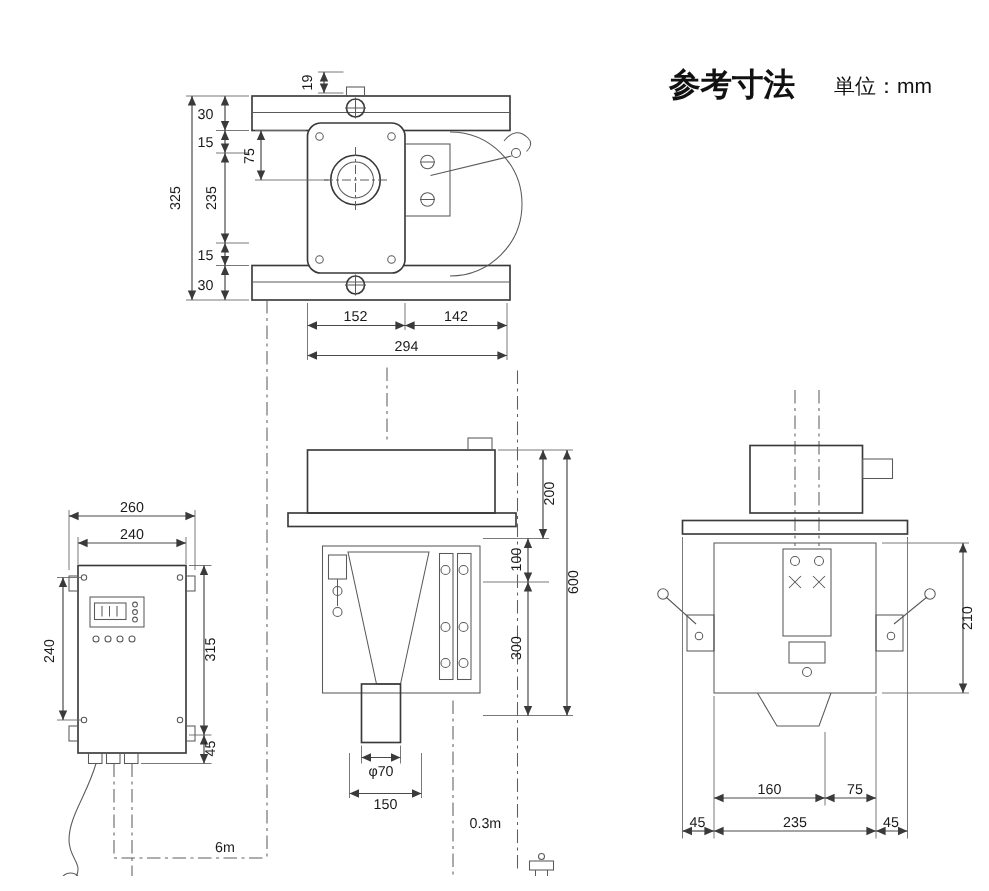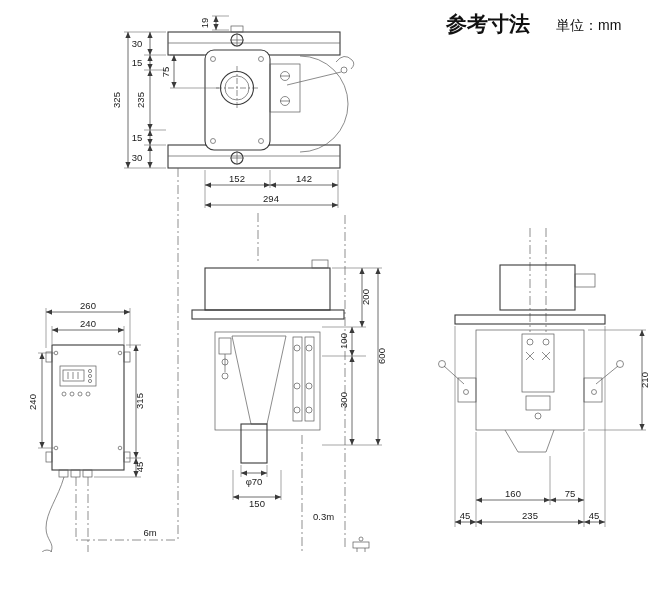--- a/index.html
+++ b/index.html
@@ -1,17 +1,17 @@
 <!DOCTYPE html>
 <html><head>
 <meta charset="utf-8">
 <style>
   html,body{margin:0;padding:0;background:#ffffff;}
   #stage{position:relative;width:659px;height:552px;background:#fff;overflow:hidden;
-         font-family:"Liberation Sans", sans-serif;}
+         font-family:"Liberation Sans", sans-serif;margin-top:32px;}
   svg{position:absolute;left:0;top:0;}
   .outline{fill:none;stroke:#3a3a3a;stroke-width:1.1;}
   .outlinef{fill:#ffffff;stroke:#3a3a3a;stroke-width:1.1;}
   .thin{fill:none;stroke:#5a5a5a;stroke-width:0.7;}
   .ext{stroke:#6a6a6a;stroke-width:0.6;fill:none;}
   .dim{stroke:#4a4a4a;stroke-width:0.8;fill:none;
        marker-start:url(#dimarrow);marker-end:url(#dimarrow);}
   .cdash{stroke:#5f5f5f;stroke-width:0.7;fill:none;stroke-dasharray:9 3 2 3;}
   .sdash{stroke:#5f5f5f;stroke-width:0.7;fill:none;stroke-dasharray:6 2 2 2;}
   .dimtext{font:9.5px "Liberation Sans", sans-serif;fill:#1a1a1a;}

